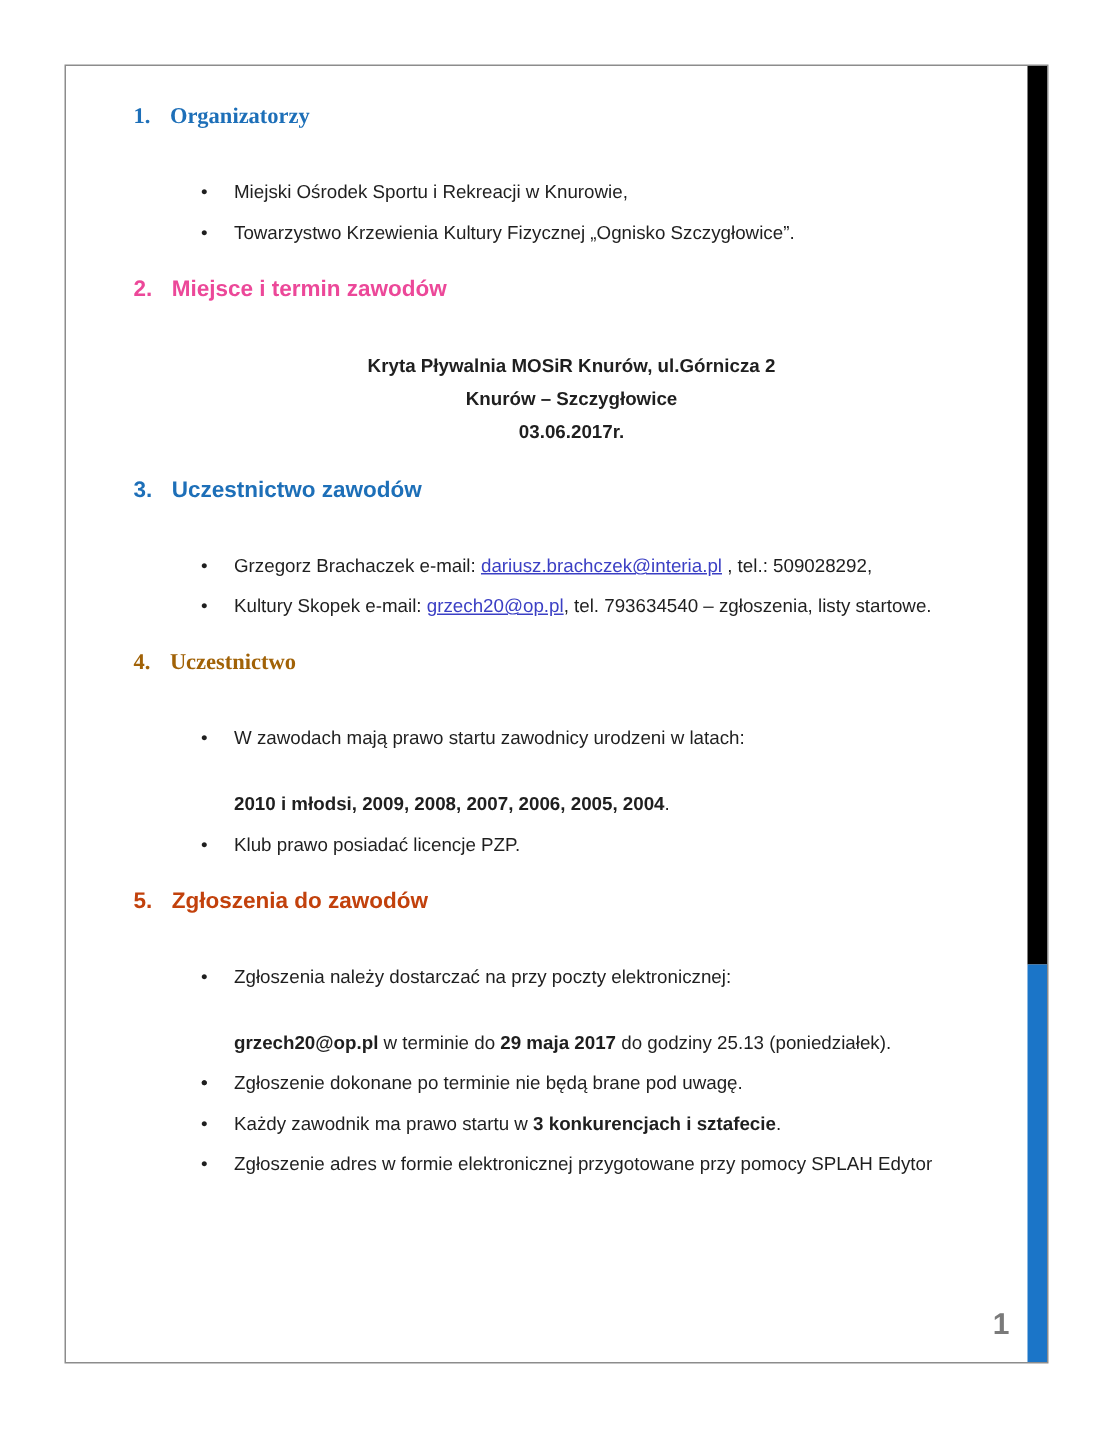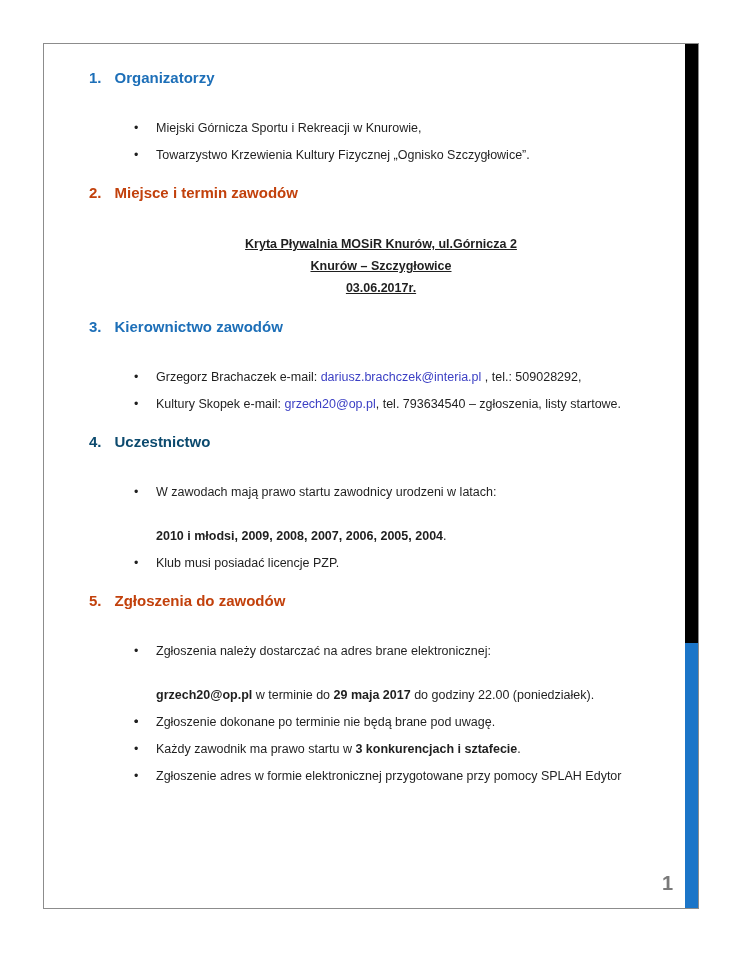--- a/index.html
+++ b/index.html
@@ -82,85 +82,85 @@
     padding-left: 112px;
     margin-top: 24px;
   }
   .line.center {
     text-align: center;
     padding-left: 45px;
     padding-right: 14px;
     font-weight: 700;
     line-height: 22px;
     margin-bottom: 0;
-    text-decoration: underline;
   }
   .dot {
     position: absolute;
     left: 90px;
     top: 0;
     font-size: 12.5px;
     color: #1f1f1f;
   }
   .seg-bold { font-weight: 700; }
   .seg-link {
+    text-decoration: underline;
     cursor: pointer;
   }
   .page-number {
     position: absolute;
     right: 25px;
     bottom: 15px;
     font-size: 20px;
     font-weight: 700;
     color: #7a7a7a;
     line-height: 20px;
   }
 </style>
 </head>
 <body>
 
 <div class="canvas">
   <div class="page">
 
     <div class="content" id="sections">
         <div class="section">
-          <div class="section-title" style="color: rgb(29, 111, 184);"><span class="section-number">1.</span><span>Organizatorzy</span></div>
+          <div class="section-title" style="color: rgb(29, 111, 184); font-family: Liberation Serif, serif;"><span class="section-number">1.</span><span>Organizatorzy</span></div>
           <div class="section-body">
-            <div class="line bullet"><span class="dot">•</span><span>Miejski Górnicza Sportu i Rekreacji w Knurowie,</span></div>
+            <div class="line bullet"><span class="dot">•</span><span>Miejski Ośrodek Sportu i Rekreacji w Knurowie,</span></div>
             <div class="line bullet"><span class="dot">•</span><span>Towarzystwo Krzewienia Kultury Fizycznej „Ognisko Szczygłowice”.</span></div>
           </div>
         </div>
         <div class="section">
-          <div class="section-title" style="color: #c2410c;"><span class="section-number">2.</span><span>Miejsce i termin zawodów</span></div>
+          <div class="section-title" style="color: #ec4899;"><span class="section-number">2.</span><span>Miejsce i termin zawodów</span></div>
           <div class="section-body">
             <div class="line center"><span class="seg-bold">Kryta Pływalnia MOSiR Knurów, ul.Górnicza 2</span></div>
             <div class="line center"><span class="seg-bold">Knurów – Szczygłowice</span></div>
             <div class="line center"><span class="seg-bold">03.06.2017r.</span></div>
           </div>
         </div>
         <div class="section">
-          <div class="section-title" style="color: rgb(29, 111, 184);"><span class="section-number">3.</span><span>Kierownictwo zawodów</span></div>
+          <div class="section-title" style="color: rgb(29, 111, 184);"><span class="section-number">3.</span><span>Uczestnictwo zawodów</span></div>
           <div class="section-body">
             <div class="line bullet"><span class="dot">•</span><span>Grzegorz Brachaczek e-mail: </span><span class="seg-link" style="color: rgb(59, 63, 196);">dariusz.brachczek@interia.pl</span><span> , tel.: 509028292,</span></div>
             <div class="line bullet"><span class="dot">•</span><span>Kultury Skopek e-mail: </span><span class="seg-link" style="color: rgb(59, 63, 196);">grzech20@op.pl</span><span>, tel. 793634540 – zgłoszenia, listy startowe.</span></div>
           </div>
         </div>
         <div class="section">
-          <div class="section-title" style="color: #0c4a6e;"><span class="section-number">4.</span><span>Uczestnictwo</span></div>
+          <div class="section-title" style="color: #a16207; font-family: Liberation Serif, serif;"><span class="section-number">4.</span><span>Uczestnictwo</span></div>
           <div class="section-body">
             <div class="line bullet"><span class="dot">•</span><span>W zawodach mają prawo startu zawodnicy urodzeni w latach:</span></div>
             <div class="line continuation"><span class="seg-bold">2010 i młodsi, 2009, 2008, 2007, 2006, 2005, 2004</span><span>.</span></div>
-            <div class="line bullet"><span class="dot">•</span><span>Klub musi posiadać licencje PZP.</span></div>
+            <div class="line bullet"><span class="dot">•</span><span>Klub prawo posiadać licencje PZP.</span></div>
           </div>
         </div>
         <div class="section">
           <div class="section-title" style="color: #c2410c;"><span class="section-number">5.</span><span>Zgłoszenia do zawodów</span></div>
           <div class="section-body">
-            <div class="line bullet"><span class="dot">•</span><span>Zgłoszenia należy dostarczać na adres brane elektronicznej:</span></div>
-            <div class="line continuation"><span class="seg-bold">grzech20@op.pl</span><span> w terminie do </span><span class="seg-bold">29 maja 2017</span><span> do godziny 22.00 (poniedziałek).</span></div>
+            <div class="line bullet"><span class="dot">•</span><span>Zgłoszenia należy dostarczać na przy poczty elektronicznej:</span></div>
+            <div class="line continuation"><span class="seg-bold">grzech20@op.pl</span><span> w terminie do </span><span class="seg-bold">29 maja 2017</span><span> do godziny 25.13 (poniedziałek).</span></div>
             <div class="line bullet"><span class="dot">•</span></div>
             <div class="line bullet"><span class="dot">•</span><span>Zgłoszenie dokonane po terminie nie będą brane pod uwagę.</span></div>
             <div class="line bullet"><span class="dot">•</span><span>Każdy zawodnik ma prawo startu w </span><span class="seg-bold">3 konkurencjach i sztafecie</span><span>.</span></div>
             <div class="line bullet"><span class="dot">•</span><span>Zgłoszenie adres w formie elektronicznej przygotowane przy pomocy SPLAH Edytor</span></div>
           </div>
         </div>
       </div>
 
     <div class="side-bar">
       <div class="bar-black" style="background: rgb(0, 0, 0);"></div>

